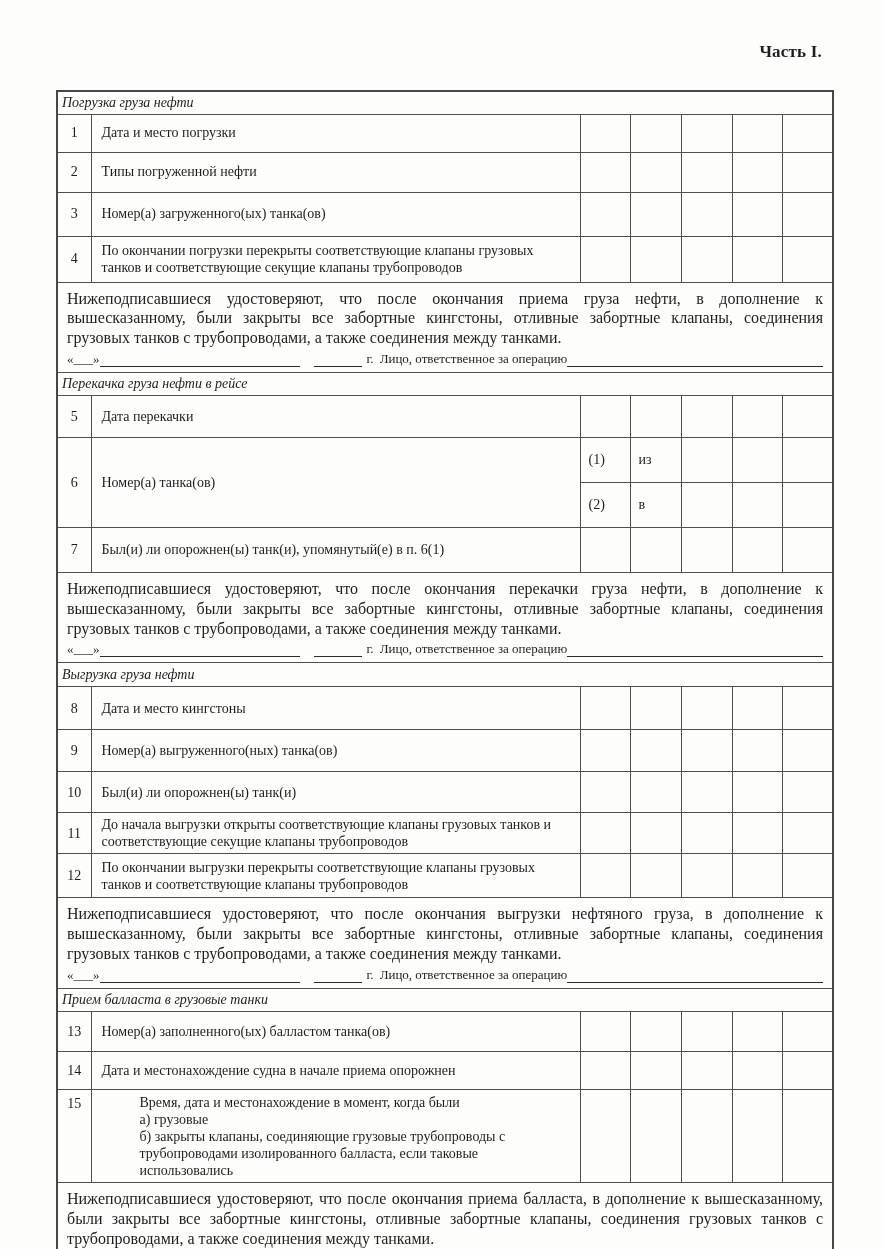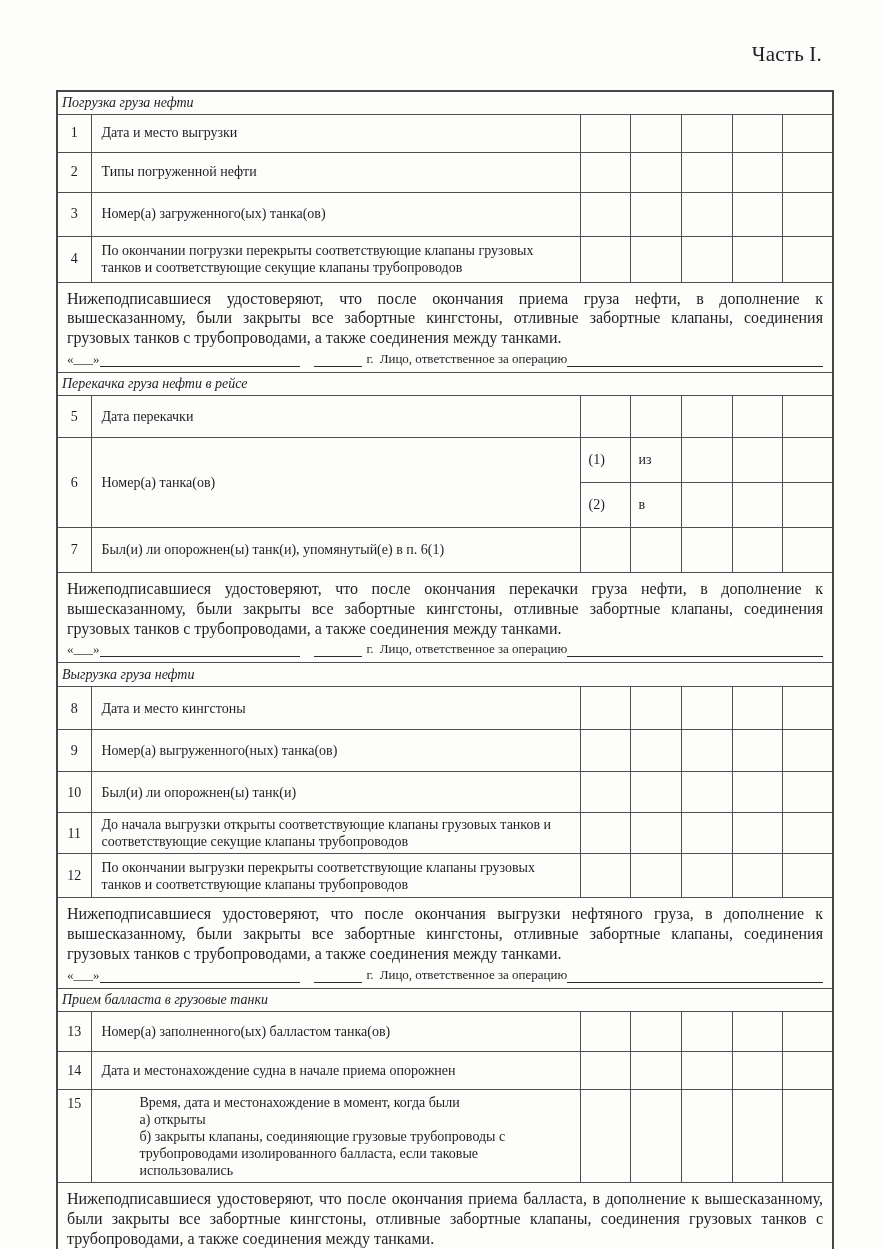--- a/index.html
+++ b/index.html
@@ -8,21 +8,21 @@
     position:relative;
     width:884px; height:1249px;
     margin:0 auto;
     background:#fdfdfc;
     font-family:"Liberation Serif", serif;
     color:#1e1e1e;
     overflow:hidden;
   }
   .part-label {
     position:absolute; top:42px; right:62px;
-    font-weight:normal; font-size:21px; letter-spacing:0.2px;
+    font-weight:bold; font-size:17px; letter-spacing:0.2px;
   }
   table.form {
     position:absolute; left:56px; top:90px;
     width:776px;
     border-collapse:collapse;
     table-layout:fixed;
     border:2px solid #474747;
   }
   table.form td {
     border:1px solid #4f4f4f;
@@ -93,21 +93,21 @@
         <col style="width:50px">
         <col style="width:51px">
     </colgroup>
 
     <tbody>
         <tr style="height:23px">
       <td class="section-hdr" colspan="7">Погрузка груза нефти</td>
     </tr>
     <tr style="height:38px">
       <td class="num">1</td>
-      <td class="desc">Дата и место выгрузки</td>
+      <td class="desc">Дата и место погрузки</td>
       <td class="blank"></td>
           <td class="blank"></td>
           <td class="blank"></td>
           <td class="blank"></td>
           <td class="blank"></td>
     </tr>
     <tr style="height:40px">
       <td class="num">2</td>
       <td class="desc">Типы погруженной нефти</td>
       <td class="blank"></td>
@@ -279,21 +279,21 @@
       <td class="blank"></td>
           <td class="blank"></td>
           <td class="blank"></td>
           <td class="blank"></td>
           <td class="blank"></td>
     </tr>
     <tr style="height:67px">
       <td class="num" style="vertical-align:top; padding-top:5px;">15</td>
       <td class="desc multi-line" style="vertical-align:top; padding-top:4px;padding-left:48px;">
         <div>Время, дата и местонахождение в момент, когда были</div>
-        <div>а) открыты</div>
+        <div>а) грузовые</div>
         <div>б) закрыты клапаны, соединяющие грузовые трубопроводы с трубопроводами изолированного балласта, если таковые использовались</div>
       </td>
       <td class="blank"></td>
           <td class="blank"></td>
           <td class="blank"></td>
           <td class="blank"></td>
           <td class="blank"></td>
     </tr>
     <tr style="height:72px">
       <td class="sig-cell" colspan="7">

